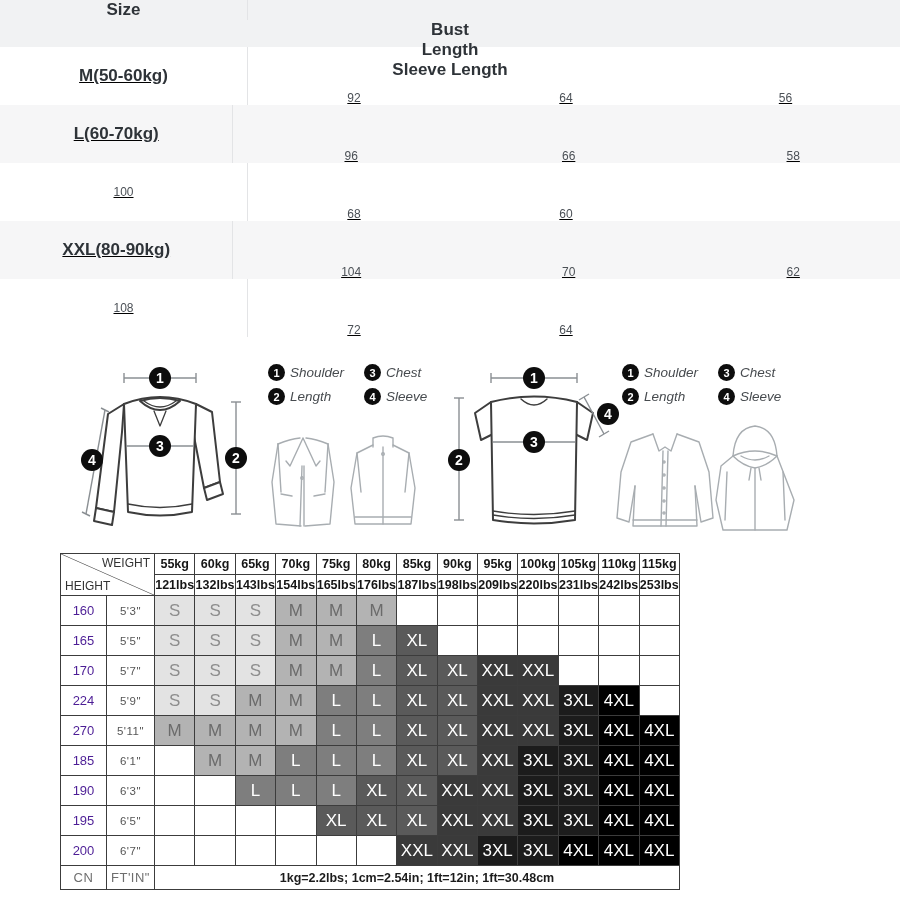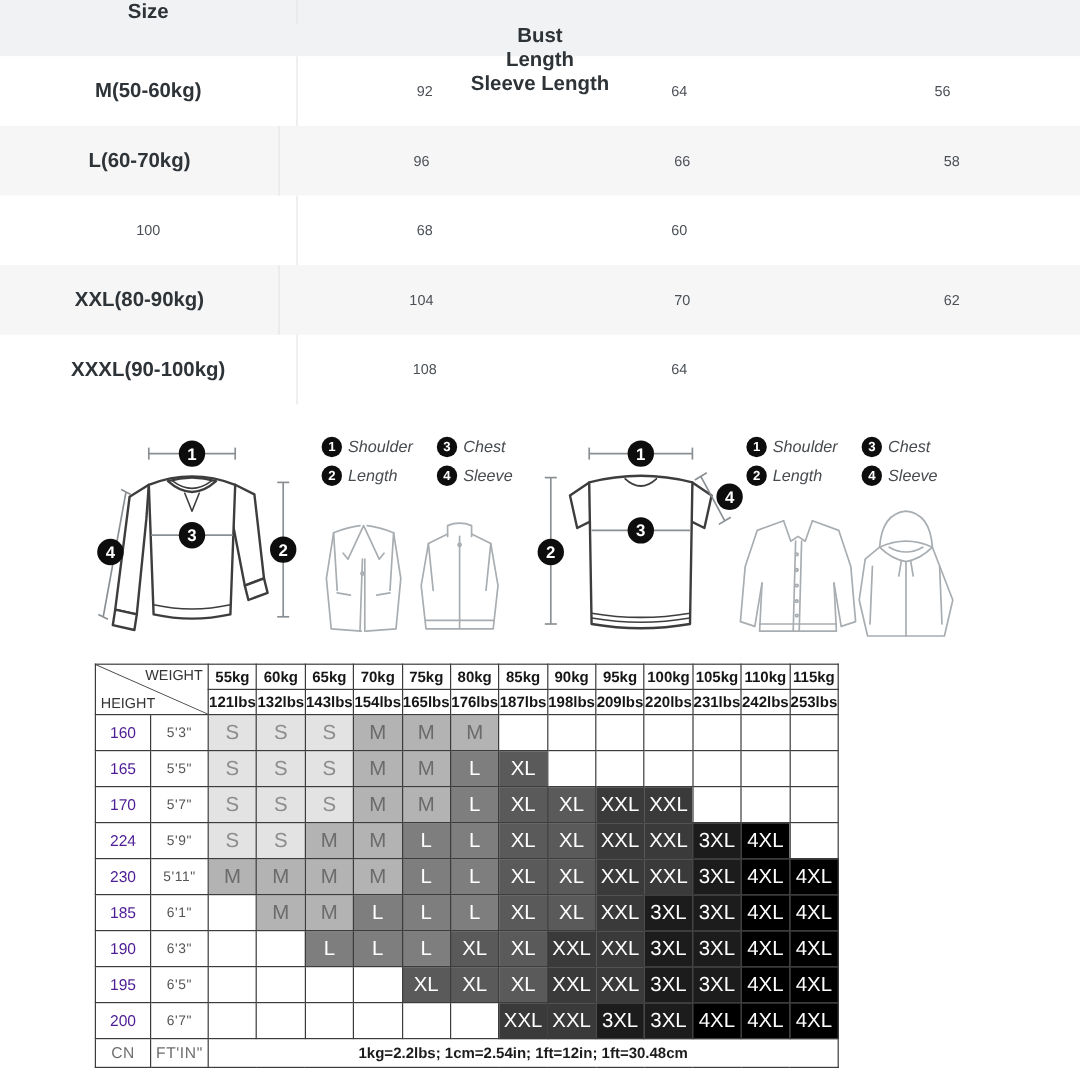--- a/index.html
+++ b/index.html
@@ -1,21 +1,21 @@
 <!DOCTYPE html>
 <html style="--header-bg: #f1f2f3; --alt-row-bg: #f6f6f7; --top-text: #2e3338; --value-text: #4b5056; --divider: #e3e4e6; --matrix-border: #3c3c3c; --note-text: #1c1c1c; --sketch-stroke: #3d3d3d; --mini-stroke: #a8adb1; --marker-bg: #0d0d0d;"><head>
 <meta charset="utf-8">
 <style>
   html,body{margin:0;padding:0;background:#fff;}
   .page{position:relative;width:900px;height:900px;background:#fff;overflow:hidden;
         font-family:"Liberation Sans",sans-serif;}
 
   
   .top-table{position:absolute;top:0;left:0;width:900px;}
-  .trow{display:flex;align-items:center;height:58px;background:#fff;}
+  .trow{display:flex;align-items:flex-end;height:58px;background:#fff;text-decoration:underline;}
   .trow.alt{background:var(--alt-row-bg);gap:18px;}
   .thead{display:flex;align-items:center;height:47px;background:var(--header-bg);flex-direction:column;}
   .tcell{box-sizing:border-box;text-align:center;font-size:12px;color:var(--value-text);}
   .tcell:nth-child(1){width:248px;border-right:1px solid var(--divider);align-self:stretch;
                       display:flex;align-items:center;justify-content:center;}
   .tcell:nth-child(2){width:212px;}
   .tcell:nth-child(3){width:212px;}
   .tcell:nth-child(4){width:227px;}
   .thead .tcell,.tcell.label{font-weight:700;color:var(--top-text);font-size:17px;}
 
@@ -28,21 +28,21 @@
   .marker-circle{fill:var(--marker-bg);stroke:none;}
   .marker-num{fill:#fff;font-size:14px;font-weight:700;text-anchor:middle;
               font-family:"Liberation Sans",sans-serif;}
   .legend{position:absolute;display:grid;grid-template-columns:96px 80px;row-gap:7px;}
   .leg-item{display:flex;align-items:center;gap:5px;}
   .leg-num{width:17px;height:17px;border-radius:50%;background:var(--marker-bg);color:#fff;
            font-size:11px;font-weight:700;display:flex;align-items:center;justify-content:center;flex:0 0 17px;}
   .leg-label{font-size:13.5px;font-style:italic;color:#474b4f;}
 
   
-  .matrix{position:absolute;top:553px;left:79px;border-collapse:collapse;table-layout:fixed;width:620px;}
+  .matrix{position:absolute;top:553px;left:60px;border-collapse:collapse;table-layout:fixed;width:620px;}
   .matrix th,.matrix td{border:1px solid var(--matrix-border);box-sizing:border-box;
         text-align:center;padding:0;font-family:"Liberation Sans",sans-serif;}
   .matrix thead th{height:21px;font-size:12.5px;font-weight:700;color:#161616;}
   .matrix td.cm{font-size:13px;color:#4c1d95;font-weight:400;}
   .matrix td.ftin{font-size:11.5px;color:#555;letter-spacing:.5px;}
   .matrix tbody td{height:30px;}
   .matrix td.sz{font-size:17px;}
   .matrix .corner{position:relative;padding:0;}
   .matrix .corner svg{position:absolute;inset:0;width:100%;height:100%;}
   .matrix .corner line{stroke:var(--matrix-border);stroke-width:1.2;}
@@ -82,22 +82,22 @@
           <div class="tcell">68</div>
           <div class="tcell">60</div>
         </div>
         <div class="trow alt">
           <div class="tcell label">XXL(80-90kg)</div>
           <div class="tcell">104</div>
           <div class="tcell">70</div>
           <div class="tcell">62</div>
         </div>
         <div class="trow">
-          <div class="tcell label">XXXL(90-100kg)</div>
           <div class="tcell">108</div>
+          <div class="tcell">72</div>
           <div class="tcell">64</div>
         </div>
       </div>
   </div>
 
   <div class="diagrams">
 
     <svg style="left:58px;top:10px;" width="200" height="182" viewBox="0 0 200 182">
       <g class="sketch">
         <path d="M138,42 L154,50 L162,120 L146,126 L134,64 Z"></path>
@@ -363,21 +363,21 @@
           <td class="sz" style="background: rgb(126, 126, 126); color: rgb(255, 255, 255);">L</td>
           <td class="sz" style="background: rgb(90, 90, 90); color: rgb(255, 255, 255);">XL</td>
           <td class="sz" style="background: rgb(90, 90, 90); color: rgb(255, 255, 255);">XL</td>
           <td class="sz" style="background: rgb(58, 58, 58); color: rgb(255, 255, 255);">XXL</td>
           <td class="sz" style="background: rgb(58, 58, 58); color: rgb(255, 255, 255);">XXL</td>
           <td class="sz" style="background: rgb(28, 28, 28); color: rgb(255, 255, 255);">3XL</td>
           <td class="sz" style="background: rgb(0, 0, 0); color: rgb(255, 255, 255);">4XL</td>
           <td class="sz" style="background: rgb(255, 255, 255); color: rgb(0, 0, 0);"></td>
         </tr>
         <tr>
-          <td class="cm">230</td>
+          <td class="cm">270</td>
           <td class="ftin">5'11"</td>
           <td class="sz" style="background: rgb(179, 179, 179); color: rgb(107, 107, 107);">M</td>
           <td class="sz" style="background: rgb(179, 179, 179); color: rgb(107, 107, 107);">M</td>
           <td class="sz" style="background: rgb(179, 179, 179); color: rgb(107, 107, 107);">M</td>
           <td class="sz" style="background: rgb(179, 179, 179); color: rgb(107, 107, 107);">M</td>
           <td class="sz" style="background: rgb(126, 126, 126); color: rgb(255, 255, 255);">L</td>
           <td class="sz" style="background: rgb(126, 126, 126); color: rgb(255, 255, 255);">L</td>
           <td class="sz" style="background: rgb(90, 90, 90); color: rgb(255, 255, 255);">XL</td>
           <td class="sz" style="background: rgb(90, 90, 90); color: rgb(255, 255, 255);">XL</td>
           <td class="sz" style="background: rgb(58, 58, 58); color: rgb(255, 255, 255);">XXL</td>

